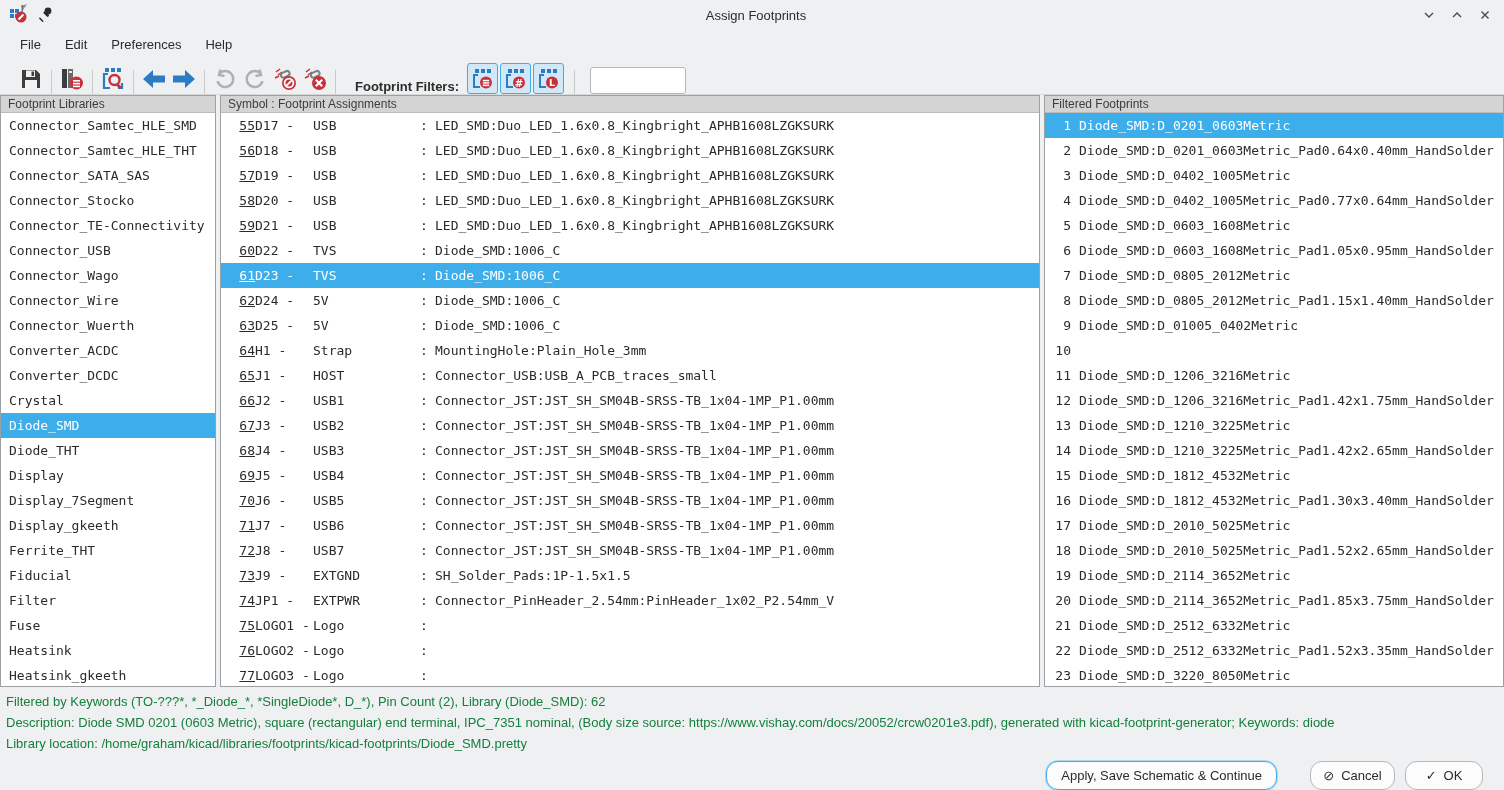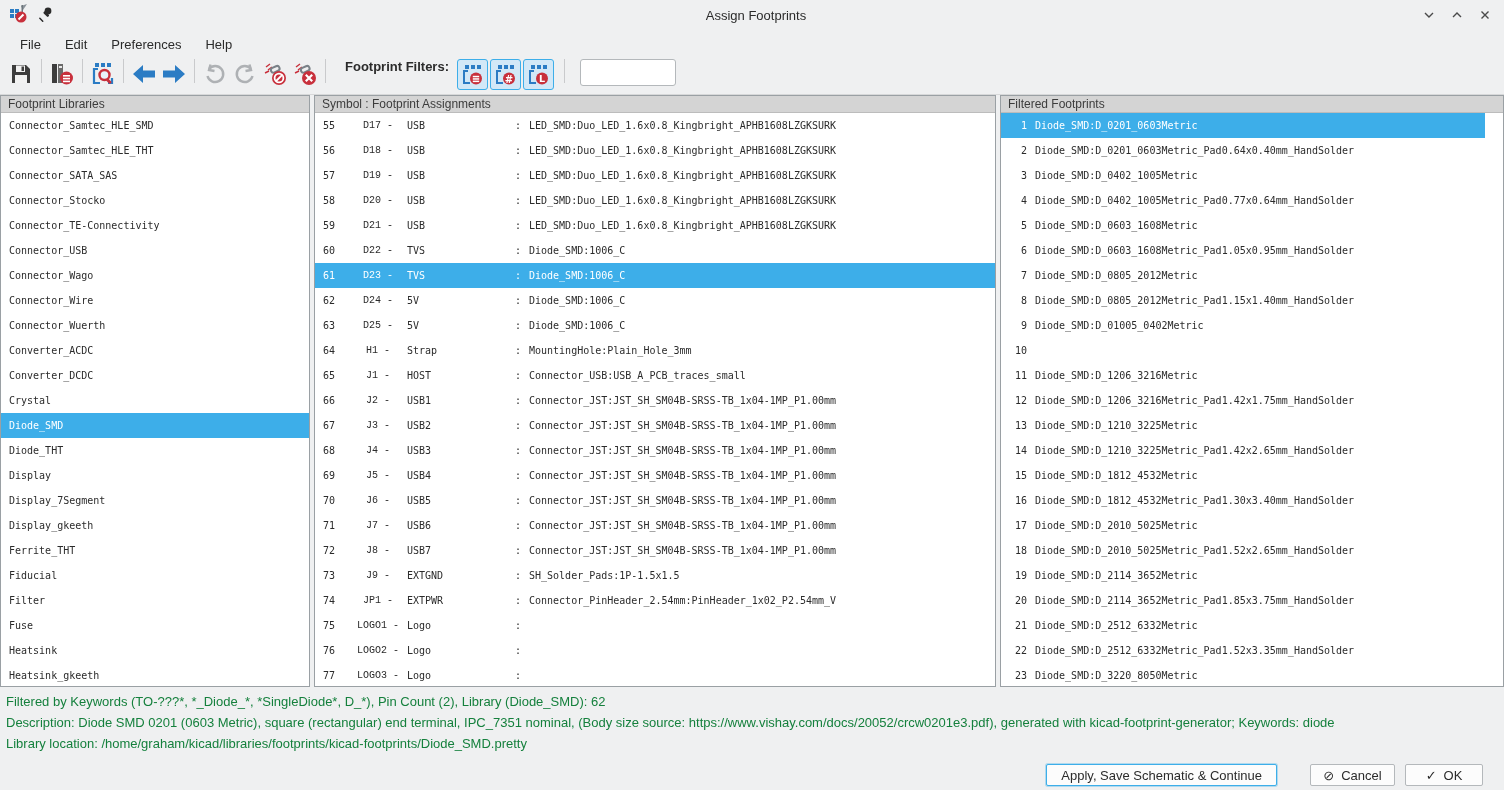--- a/index.html
+++ b/index.html
@@ -11,64 +11,64 @@
   .titlebar-left { display:flex; align-items:center; gap:10px; padding-left:8px; }
   .title { position:absolute; left:8px; right:0; text-align:center; color:#2b2b2b; }
   .win-controls { margin-left:auto; display:flex; align-items:center; gap:14px; padding-right:12px; z-index:2; }
   .win-controls svg { display:block; }
 
   
   .menubar { height:29px; display:flex; align-items:center; padding-left:8px; background:#eff0f1;text-align:right; }
   .menu-item { padding:4px 12px; border-radius:3px; color:#2b2b2b; cursor:default; }
 
   
-  .toolbar { height:36px; display:flex; align-items:flex-start; padding-left:6px; background:#eff0f1; border-bottom:1px solid #d7d8d9; }
+  .toolbar { height:36px; display:flex; align-items:flex-end; padding-left:16px; background:#eff0f1; border-bottom:1px solid #d7d8d9; }
   .tbtn { width:30px; height:30px; display:flex; align-items:center; justify-content:center; border-radius:3px; }
   .tsep { width:1px; height:24px; background:#c9cacc; margin:0 5px; }
   .filters-label { font-weight:bold; color:#2b2b2b; margin:0 8px 0 14px; }
   .toggle { width:31px; height:31px; display:flex; align-items:center; justify-content:center;
             background:#d2e8f7; border:1px solid #3daee9; border-radius:3px; margin-right:2px; }
   .tb-input { width:96px; height:27px; border:1px solid #b4b8bb; border-radius:3px; background:#ffffff;
               margin-left:10px; padding:0 6px; font-family:"Liberation Sans",sans-serif; font-size:13px; }
 
   
   .panels { display:flex; height:592px; background:#eff0f1; }
   .panel { background:#ffffff; border:1px solid #9aa0a4; display:flex; flex-direction:column; overflow:hidden; }
-  .panel-left  { width:310px; }
-  .panel-mid   { width:682px; margin-left:4px; }
+  .panel-left  { width:216px; }
+  .panel-mid   { width:820px; margin-left:4px; }
   .panel-right { flex:1; margin-left:4px; }
   .panel-header { height:17px; background:#d4d4d4; border-bottom:1px solid #bcbcbc; font-size:12px;
                   color:#3c3c3c; padding-left:7px; line-height:16px; flex:none; }
-  .list { flex:1; overflow:hidden; font-family:"DejaVu Sans Mono", monospace; font-size:10px; color:#2b2b2b; }
+  .list { flex:1; overflow:hidden; font-family:"DejaVu Sans Mono", monospace; font-size:13px; color:#2b2b2b; }
   .row { height:25px; line-height:25px; white-space:pre; display:flex; align-items:center; }
   .row.selected { background:#3daee9; color:#ffffff; }
 
   .lib-row { padding-left:8px; }
 
-  .asg-row .c-num { width:26px; flex:none; }
-  .asg-row .c-ref { width:58px; text-align:center; flex:none;font-family:Liberation Mono, monospace; }
+  .asg-row .c-num { width:26px; text-align:right; flex:none;text-decoration:underline; }
+  .asg-row .c-ref { width:58px; text-align:left; flex:none; }
   .asg-row .c-val { width:100px; text-align:left; flex:none; }
   .asg-row .c-sep { width:22px; text-align:center; flex:none; }
   .asg-row .c-fp  { flex:1; overflow:hidden; white-space:pre; }
   .asg-row { padding-left:8px; }
 
   .fp-row { padding-left:6px; }
   .fp-row .c-num { width:20px; text-align:right; flex:none; margin-right:8px; }
   .fp-row .c-name { white-space:pre; }
   .fp-row.selected { background:none; color:#2b2b2b; }
   .fp-row.selected .hl { background:#3daee9; color:#ffffff; }
   .fp-row .hl { display:flex; width:484px; height:25px; align-items:center; margin-left:-6px; padding-left:6px; }
 
   
   .statusbar { padding:4px 6px 2px 6px; background:#eff0f1; }
   .statusbar div { line-height:21px; white-space:nowrap; overflow:hidden; color:#15803d; }
 
   
   .footer { height:38px; display:flex; align-items:center; justify-content:flex-end; background:#eff0f1; padding-right:21px; }
-  .btn { height:22px; background:#fcfcfc; border:1px solid #b4b8bb; border-radius:2px; padding:0 14px;
+  .btn { height:29px; background:#fcfcfc; border:1px solid #b4b8bb; border-radius:12px; padding:0 14px;
          font-family:"Liberation Sans",sans-serif; font-size:13px; color:#2b2b2b;
          display:flex; align-items:center; gap:7px; }
   .btn-apply { border:1px solid #3daee9; box-shadow:0 0 0 1px rgba(61,174,233,.35); margin-right:33px; }
   .btn-cancel { margin-right:10px; width:85px; justify-content:center; }
   .btn-ok { width:78px; justify-content:center; }
   .btn .glyph { font-size:13px; }
 </style>
 </head>
 <body>
 

